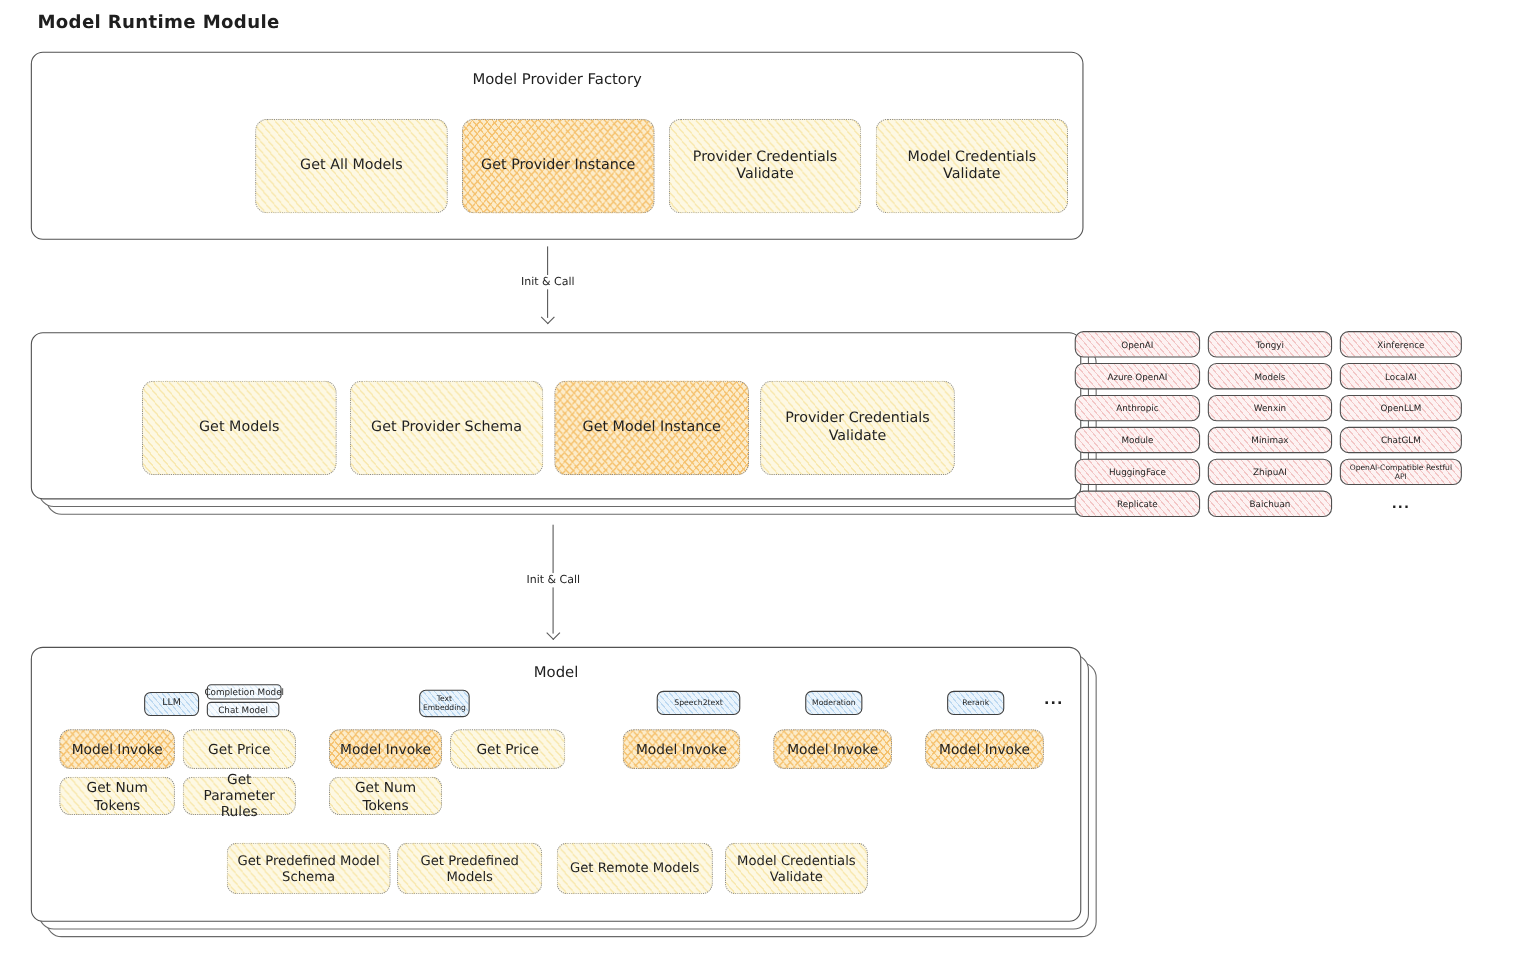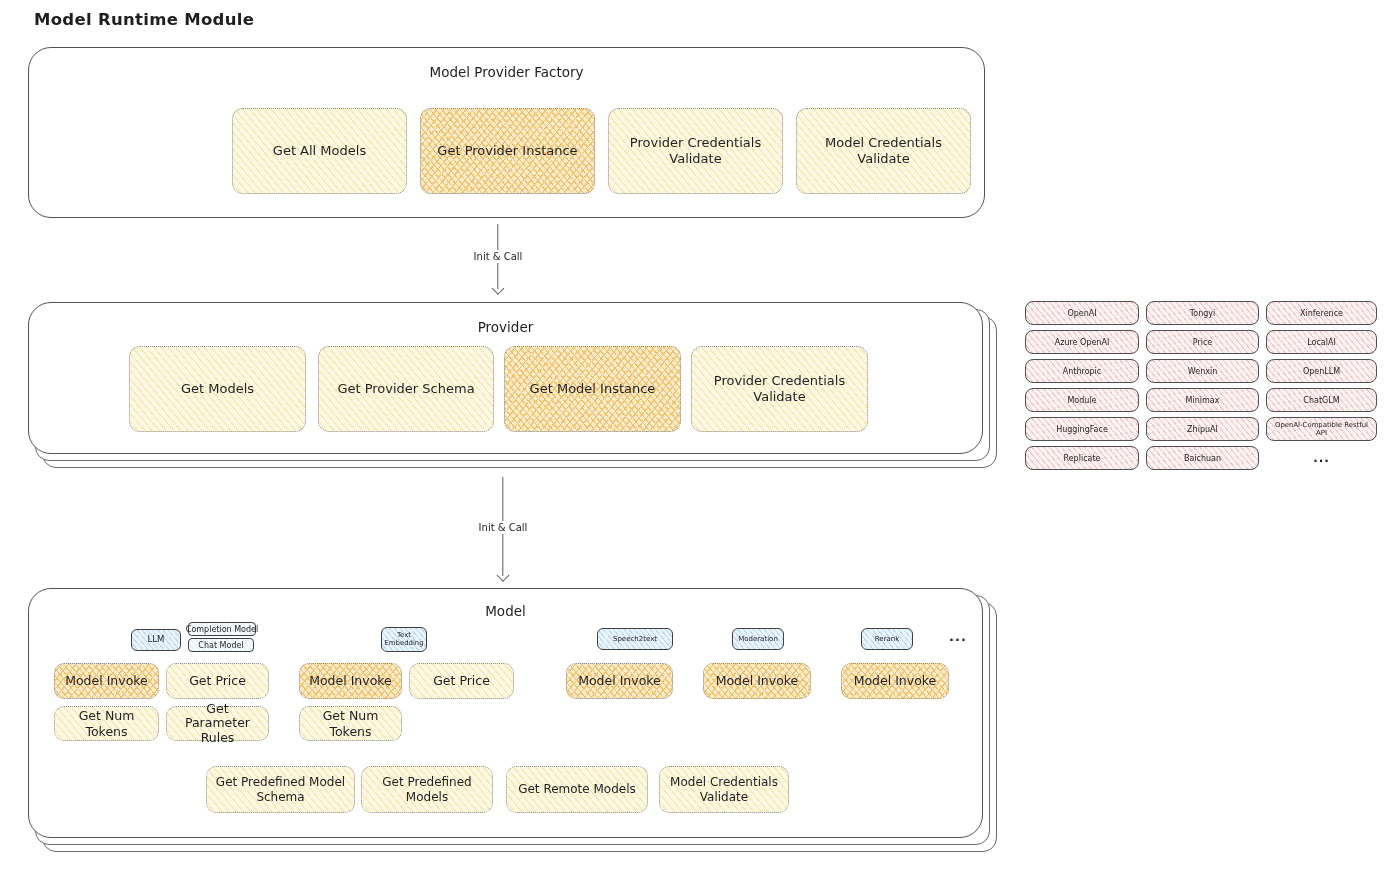--- a/index.html
+++ b/index.html
@@ -9,42 +9,42 @@
     --pink-base:#fdf2f2;   --pink-stripe:#f3c6c6;
     --blue-base:#eaf4fc;   --blue-stripe:#bdd9f1;
   }
   *{margin:0;box-sizing:border-box}
   html,body{background:#fff}
   body{font-family:"DejaVu Sans", sans-serif;color:var(--ink)}
   .canvas{position:relative;width:1393px;height:880px;background:#fff;overflow:hidden}
 
   .main-title{position:absolute;left:34px;top:10px;font-size:16.5px;font-weight:600;letter-spacing:.3px}
 
-  .panel{position:absolute;background:#fff;border:1.5px solid #525252;border-radius:23px}
+  .panel{position:absolute;background:#fff;border:1.5px solid #525252;border-radius:11px}
   .stack{position:absolute;background:#fff;border:1.4px solid #6a6a6a;border-radius:14px}
   .panel-title{position:absolute;top:16px;left:0;width:100%;text-align:center;font-size:13.5px}
 
   .node{position:absolute;display:flex;align-items:center;justify-content:center;text-align:center;
         font-size:13px;line-height:1.25;padding:3px 8px;color:var(--ink)}
   .ybox{border:1.5px dotted #8c8c8c;border-radius:11px;
         background:repeating-linear-gradient(50deg,var(--yellow-stripe) 0 1.2px,transparent 1.2px 5.5px),var(--yellow-base)}
   .obox{border:1.5px dotted #8c8c8c;border-radius:11px;
         background:repeating-linear-gradient(50deg,var(--orange-stripe) 0 1.1px,transparent 1.1px 4.6px),
                    repeating-linear-gradient(-50deg,var(--orange-stripe) 0 1.1px,transparent 1.1px 5.6px),
                    var(--orange-base)}
 
   .arrow{position:absolute;width:18px}
   .arrow-line{position:absolute;left:50%;top:0;bottom:4px;width:1.4px;background:var(--line);transform:translateX(-50%)}
   .arrow-head{position:absolute;bottom:0;left:50%;width:9px;height:9px;
               border-left:1.4px solid var(--line);border-bottom:1.4px solid var(--line);
               transform:translateX(-50%) rotate(-45deg)}
   .arrow-label{position:absolute;left:50%;transform:translateX(-50%);background:#fff;padding:1px 4px;
                font-size:10px;white-space:nowrap;z-index:2}
 
-  .vendor-grid{position:absolute;left:1025px;top:301px;display:grid;
+  .vendor-grid{position:absolute;left:977px;top:301px;display:grid;
                grid-template-columns:114px 113px 111px;grid-auto-rows:24px;column-gap:7px;row-gap:5px}
   .vendor{border:1.2px solid #4f4f4f;border-radius:8px;display:flex;align-items:center;justify-content:center;
           text-align:center;font-size:8px;padding:0 3px;
           background:repeating-linear-gradient(50deg,var(--pink-stripe) 0 1px,transparent 1px 4.5px),var(--pink-base)}
   .vendor.tight{font-size:6.9px}
   .vendor-more{display:flex;align-items:center;justify-content:center;font-size:12px;letter-spacing:1px;font-weight:600}
 
   .tag-blue{position:absolute;border:1.2px solid #3f3f3f;border-radius:6px;display:flex;align-items:center;
             justify-content:center;text-align:center;line-height:1.15;padding:0 2px;
             background:repeating-linear-gradient(50deg,var(--blue-stripe) 0 1px,transparent 1px 4px),var(--blue-base)}
@@ -70,33 +70,32 @@
 
   <div class="arrow" style="left:489px;top:224px;height:69px">
     <div class="arrow-line"></div>
     <div class="arrow-head"></div>
     <div class="arrow-label" style="top:26px">Init &amp; Call</div>
   </div>
 
   <div class="stack" style="left:42px;top:316px;width:955px;height:152px"></div>
   <div class="stack" style="left:35px;top:309px;width:955px;height:152px"></div>
   <section class="panel" style="left:28px;top:302px;width:955px;height:152px">
-    <div class="panel-title">Provider</div>
     <div class="node ybox" style="left:100px;top:43px;width:177px;height:86px">Get Models</div>
     <div class="node ybox" style="left:289px;top:43px;width:176px;height:86px">Get Provider Schema</div>
     <div class="node obox" style="left:475px;top:43px;width:177px;height:86px">Get Model Instance</div>
     <div class="node ybox" style="left:662px;top:43px;width:177px;height:86px">Provider Credentials Validate</div>
   </section>
 
   <div class="vendor-grid">
     <div class="vendor">OpenAI</div>
     <div class="vendor">Tongyi</div>
     <div class="vendor">Xinference</div>
     <div class="vendor">Azure OpenAI</div>
-    <div class="vendor">Price</div>
+    <div class="vendor">Models</div>
     <div class="vendor">LocalAI</div>
     <div class="vendor">Anthropic</div>
     <div class="vendor">Wenxin</div>
     <div class="vendor">OpenLLM</div>
     <div class="vendor">Module</div>
     <div class="vendor">Minimax</div>
     <div class="vendor">ChatGLM</div>
     <div class="vendor">HuggingFace</div>
     <div class="vendor">ZhipuAI</div>
     <div class="vendor tight">OpenAI-Compatible Restful API</div>

